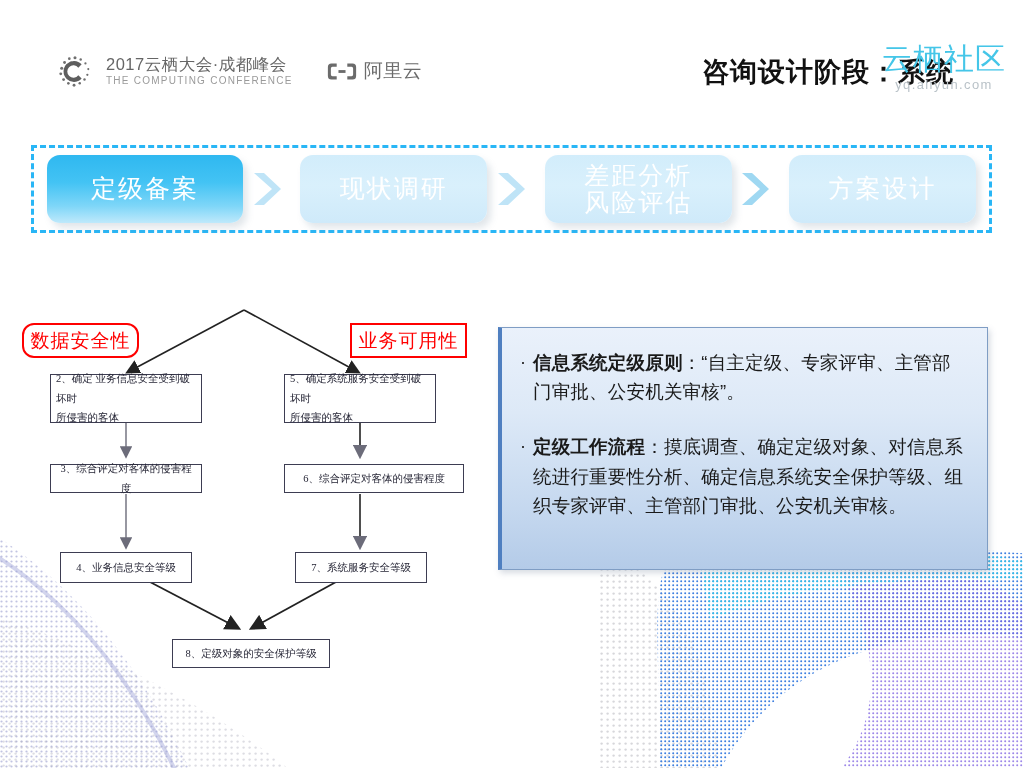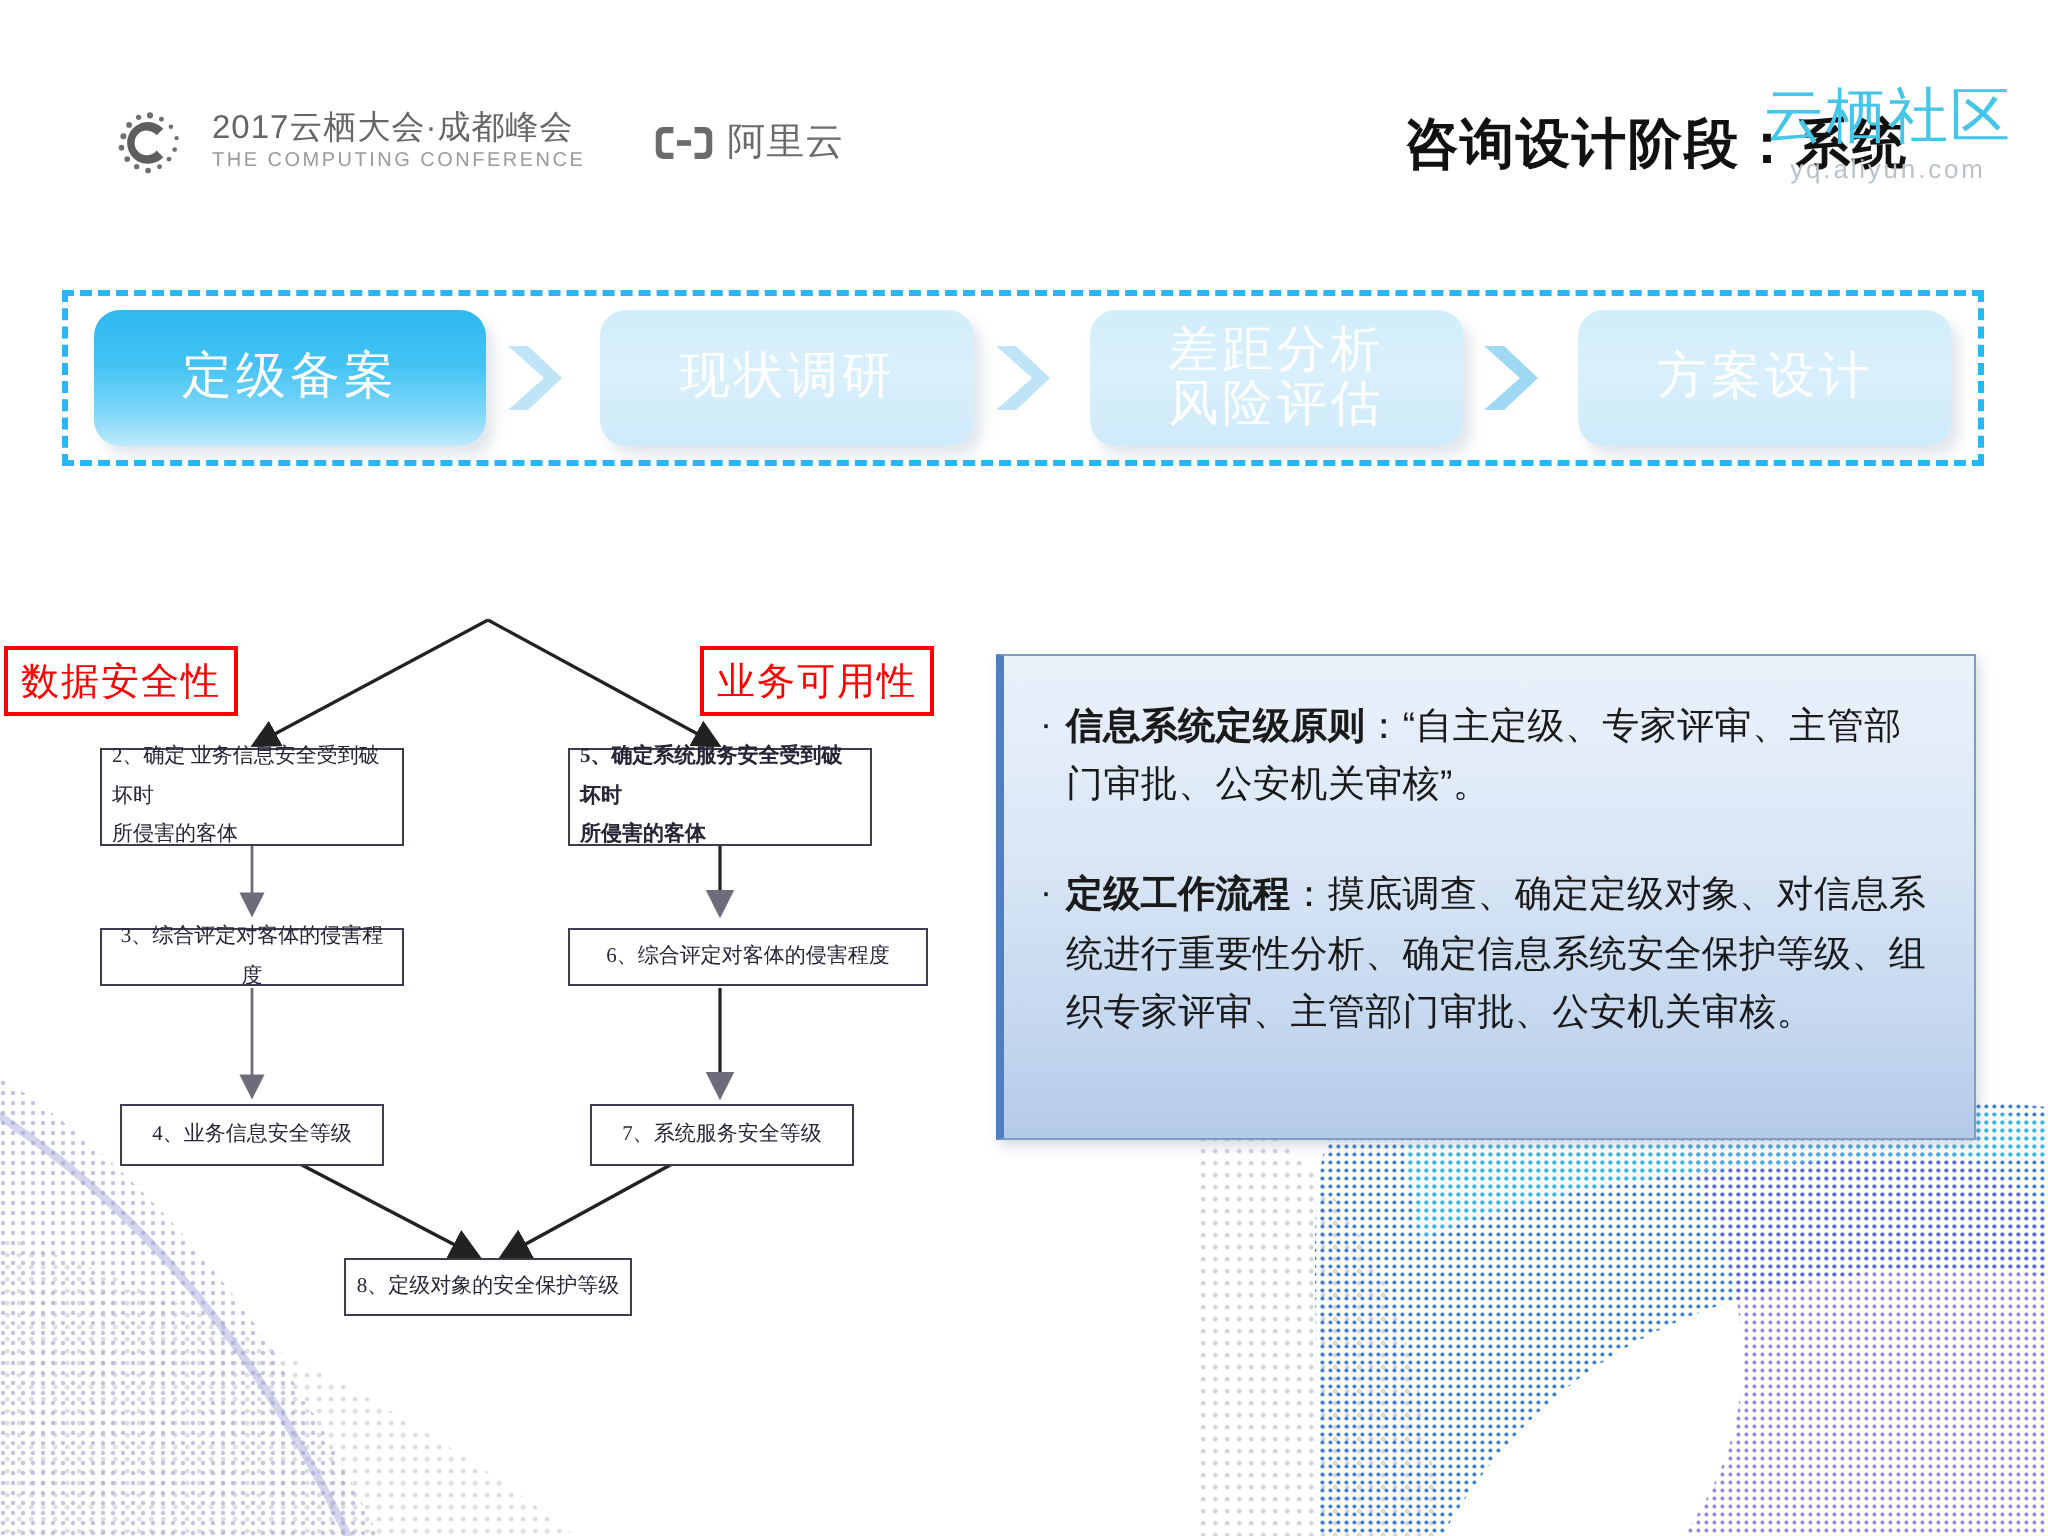--- a/index.html
+++ b/index.html
@@ -456,36 +456,36 @@
       <line x1="126" y1="216" x2="126" y2="269" stroke="#6c6c7a" stroke-width="1.4" marker-end="url(#ahg)"></line>
 
       <line x1="360" y1="216" x2="360" y2="269" stroke="#222222" stroke-width="1.6" marker-end="url(#ahg)"></line>
 
       <line x1="150" y1="304" x2="238" y2="350" stroke="#222222" stroke-width="1.8" marker-end="url(#ah)"></line>
 
       <line x1="336" y1="304" x2="252" y2="350" stroke="#222222" stroke-width="1.8" marker-end="url(#ah)"></line>
     </svg>
 
 
-    <div class="red-label" style="left:2px; top:45px; width:117px; height:35px;">
+    <div class="red-label" style="left:22px; top:45px; width:117px; height:35px;border-radius:12px;">
       <span>数据安全性</span>
     </div>
 
     <div class="red-label" style="left:350px; top:45px; width:117px; height:35px;">
       <span>业务可用性</span>
     </div>
 
     <div class="fc-box left-align" style="left:50px; top:96px; width:152px; height:49px;">
       <span>
         <span>2、确定 业务信息安全受到破坏时</span><br>
         <span>所侵害的客体</span>
       </span>
     </div>
 
-    <div class="fc-box left-align" style="left:284px; top:96px; width:152px; height:49px;font-weight:bold;">
+    <div class="fc-box left-align" style="left:284px; top:96px; width:152px; height:49px;">
       <span>
         <span>5、确定系统服务安全受到破坏时</span><br>
         <span>所侵害的客体</span>
       </span>
     </div>
 
     <div class="fc-box" style="left:50px; top:186px; width:152px; height:29px;">
       <span>3、综合评定对客体的侵害程度</span>
     </div>
 
@@ -494,21 +494,21 @@
     </div>
 
     <div class="fc-box" style="left:60px; top:274px; width:132px; height:31px;">
       <span>4、业务信息安全等级</span>
     </div>
 
     <div class="fc-box" style="left:295px; top:274px; width:132px; height:31px;">
       <span>7、系统服务安全等级</span>
     </div>
 
-    <div class="fc-box" style="left:172px; top:351px; width:144px; height:29px;">
+    <div class="fc-box" style="left:172px; top:361px; width:158px; height:29px;">
       <span>8、定级对象的安全保护等级</span>
     </div>
   </div>
 
   <div id="content-panel">
 
     <div class="bullet-row">
       <span class="bullet-dot">·</span>
       <span class="bullet-text"><b>信息系统定级原则</b><span>：</span><span>“自主定级、专家评审、主管部门审批、公安机关审核”。</span></span>
     </div>

